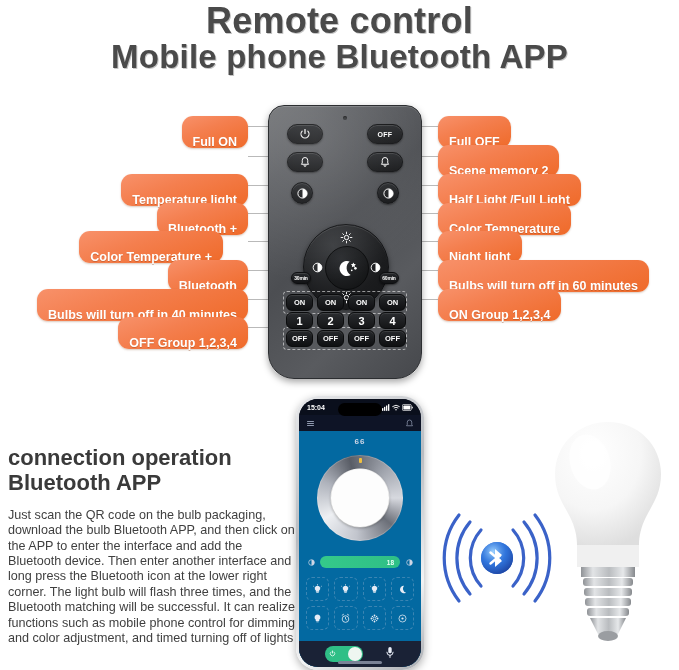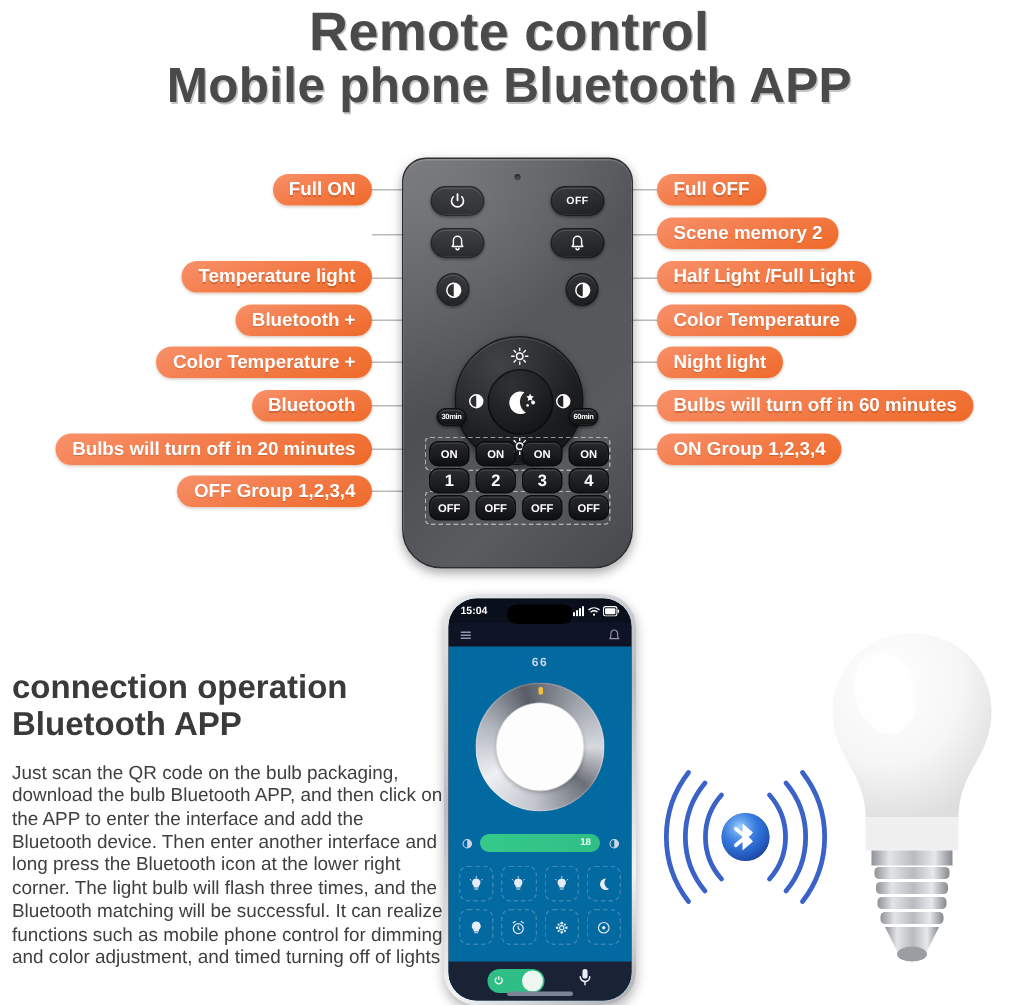--- a/index.html
+++ b/index.html
@@ -21,21 +21,21 @@
   .title .l1{display:block;font-size:36px;}
   .title .l2{display:block;font-size:33px;}
 
   
   .pill{
     position:absolute;height:21px;line-height:21px;
     border-radius:11px;
     background:linear-gradient(160deg,#f8916a 0%,#f47f4f 38%,#ef6a29 100%);
     color:#ffffff;font-size:12.5px;font-weight:700;
     text-align:center;white-space:nowrap;
-    padding:0 11px;
+    padding:16px 11px;
     box-shadow:0 1px 2px rgba(120,60,20,.28);
     text-shadow:0 1px 0 rgba(140,60,20,.35);
     box-sizing:border-box;
   }
   .pill.left{text-align:center;}
   .pill.right{text-align:center;}
 
   
   .lead{position:absolute;background:#b9b9b9;height:1px;}
 
@@ -245,23 +245,23 @@
   <div class="lead" style="left:416px;top:156px;width:22px;"></div>
   <div class="lead" style="left:416px;top:185px;width:22px;"></div>
   <div class="lead" style="left:406px;top:213px;width:32px;"></div>
   <div class="lead" style="left:416px;top:241px;width:22px;"></div>
   <div class="lead" style="left:400px;top:270px;width:38px;"></div>
   <div class="lead" style="left:400px;top:299px;width:38px;"></div>
 
   <div class="pill left" style="right:431px;top:116px;">Full ON</div>
   <div class="pill left" style="right:431px;top:174px;">Temperature light</div>
   <div class="pill left" style="right:431px;top:203px;">Bluetooth +</div>
-  <div class="pill left" style="right:431px;top:231px;">Color Temperature +</div>
+  <div class="pill left" style="right:456px;top:231px;">Color Temperature +</div>
   <div class="pill left" style="right:431px;top:260px;">Bluetooth</div>
-  <div class="pill left" style="right:431px;top:289px;">Bulbs will turn off in 20 minutes</div>
+  <div class="pill left" style="right:431px;top:289px;">Bulbs will turn off in 40 minutes</div>
   <div class="pill left" style="right:431px;top:317px;">OFF Group 1,2,3,4</div>
 
   <div class="pill right" style="left:438px;top:116px;">Full OFF</div>
   <div class="pill right" style="left:438px;top:145px;">Scene memory 2</div>
   <div class="pill right" style="left:438px;top:174px;">Half Light /Full Light</div>
   <div class="pill right" style="left:438px;top:203px;">Color Temperature</div>
   <div class="pill right" style="left:438px;top:231px;">Night light</div>
   <div class="pill right" style="left:438px;top:260px;">Bulbs will turn off in 60 minutes</div>
   <div class="pill right" style="left:438px;top:289px;">ON Group 1,2,3,4</div>
 

